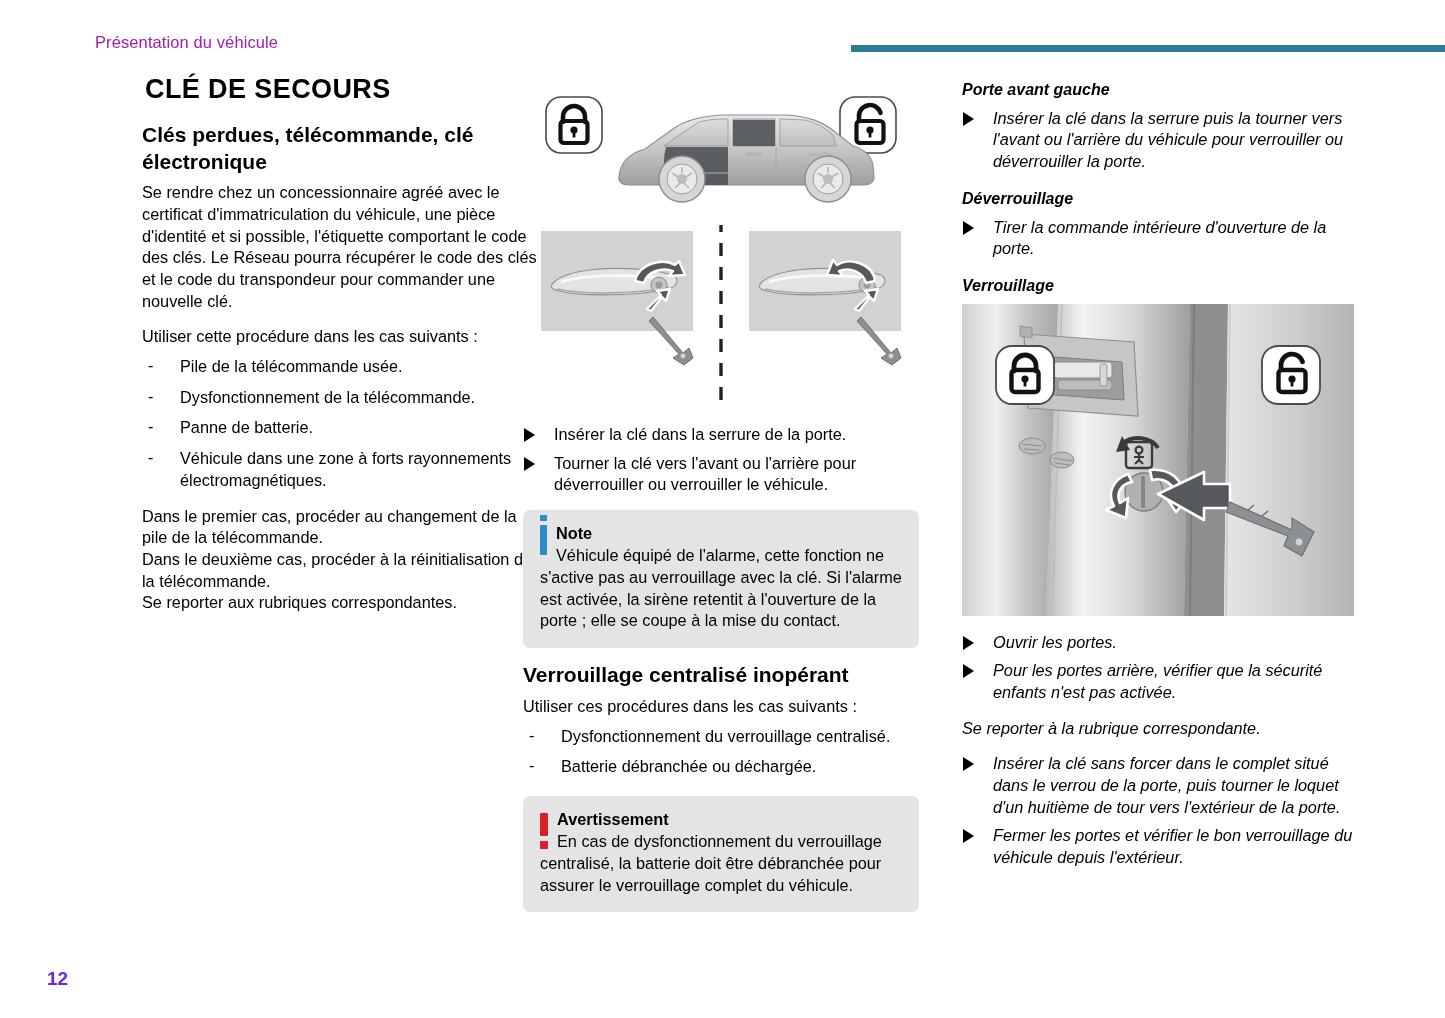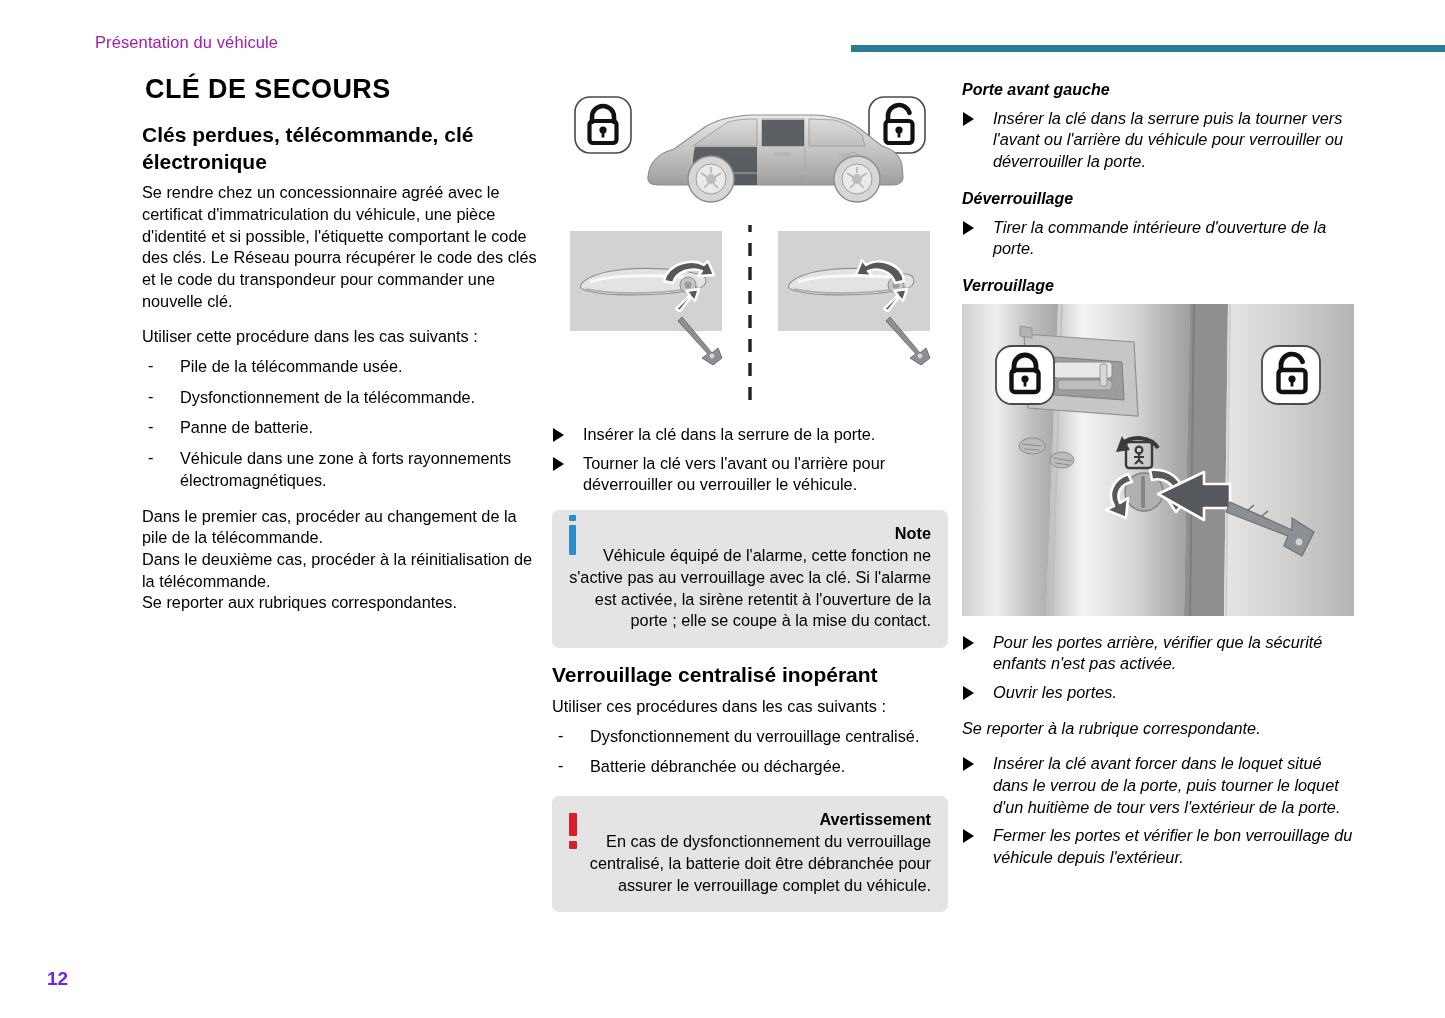--- a/index.html
+++ b/index.html
@@ -40,21 +40,21 @@
     height: 7px;
     background: #2b7a96;
   }
 
   
   .col {
     position: absolute;
     top: 75px;
   }
   .col-1 { left: 105px;  width: 400px; margin-left: 37px; }
-  .col-2 { left: 552px;  width: 396px; }
+  .col-2 { left: 523px;  width: 396px; }
   .col-3 { left: 962px;  width: 394px; }
 
   
   .chapter-title {
     font-size: 27px;
     font-weight: bold;
     letter-spacing: .4px;
     margin: 0 0 17px 3px;
     line-height: 1.1;
   }
@@ -124,21 +124,20 @@
     border-bottom: 7px solid transparent;
   }
 
   
   .callout {
     background: #e4e4e4;
     border-radius: 7px;
     padding: 13px 17px 16px 17px;
     margin: 0 0 14px 0;
     position: relative;
-    text-align: right;
   }
   .callout p {
     margin: 0;
     font-size: 16.3px;
     line-height: 1.34;
   }
   .callout .co-title {
     font-weight: bold;
     font-size: 16.3px;
   }
@@ -500,34 +499,34 @@
         <rect x="316.5" y="66" width="27" height="22" rx="3.5" ry="3.5" fill="none" stroke="#111" stroke-width="4.4"></rect>
         <circle cx="330" cy="75" r="3.6" fill="#111"></circle>
         <rect x="328.6" y="75" width="2.8" height="7.5" fill="#111"></rect>
       </g>
     </svg>
   </div>
 
   <ul class="tri">
     <li>
       <span class="tri-mark"></span>
+      <span>Ouvrir les portes.</span>
+    </li>
+    <li>
+      <span class="tri-mark"></span>
       <span>Pour les portes arrière, vérifier que la sécurité enfants n'est pas activée.</span>
     </li>
-    <li>
-      <span class="tri-mark"></span>
-      <span>Ouvrir les portes.</span>
-    </li>
   </ul>
 
   <p class="body" style="margin-top:14px;">Se reporter à la rubrique correspondante.</p>
 
   <ul class="tri">
     <li>
       <span class="tri-mark"></span>
-      <span>Insérer la clé avant forcer dans le loquet situé dans le verrou de la porte, puis tourner le loquet d'un huitième de tour vers l'extérieur de la porte.</span>
+      <span>Insérer la clé sans forcer dans le complet situé dans le verrou de la porte, puis tourner le loquet d'un huitième de tour vers l'extérieur de la porte.</span>
     </li>
     <li>
       <span class="tri-mark"></span>
       <span>Fermer les portes et vérifier le bon verrouillage du véhicule depuis l'extérieur.</span>
     </li>
   </ul>
 </div>
 
 <div class="page-number">12</div>
 

